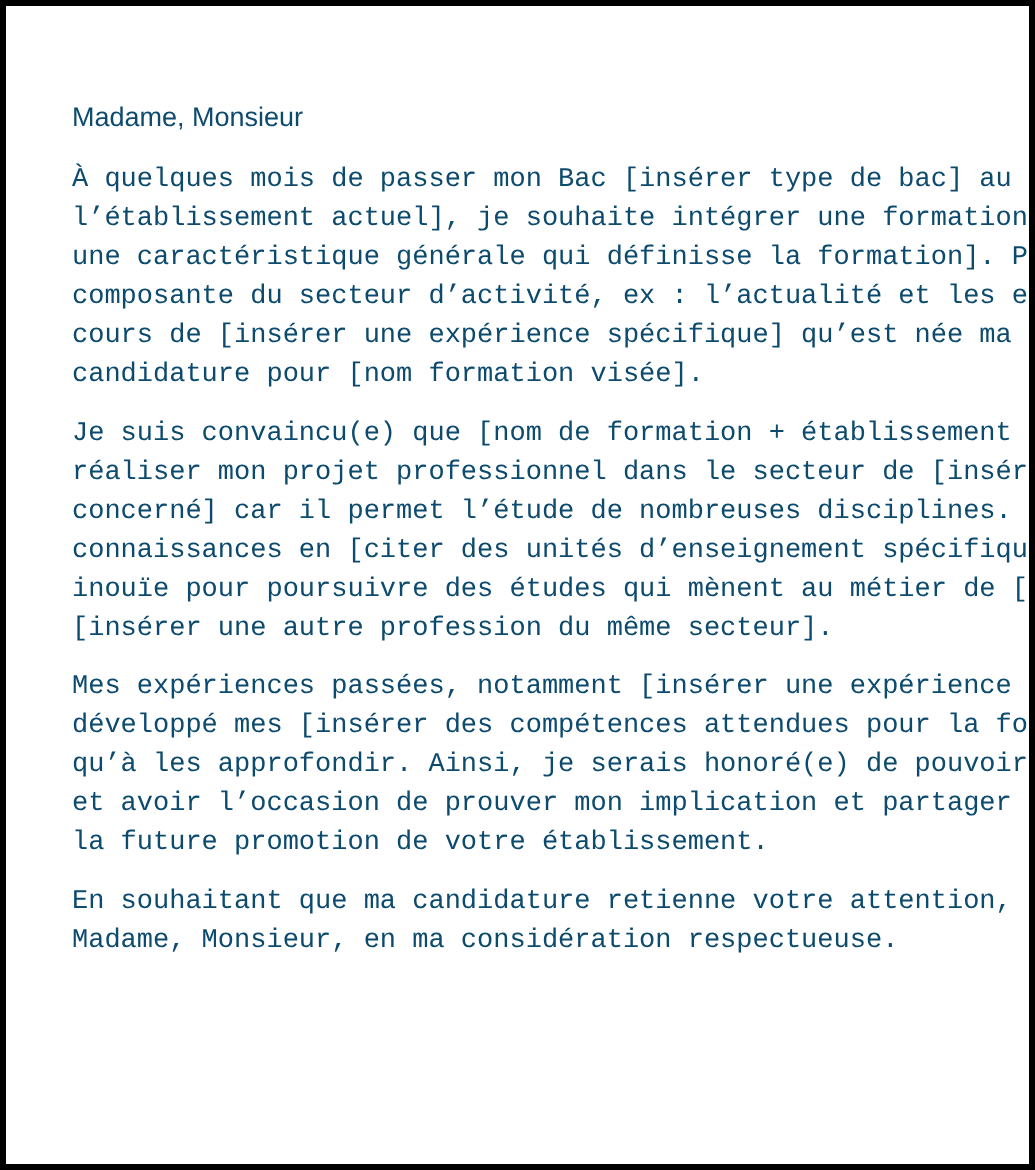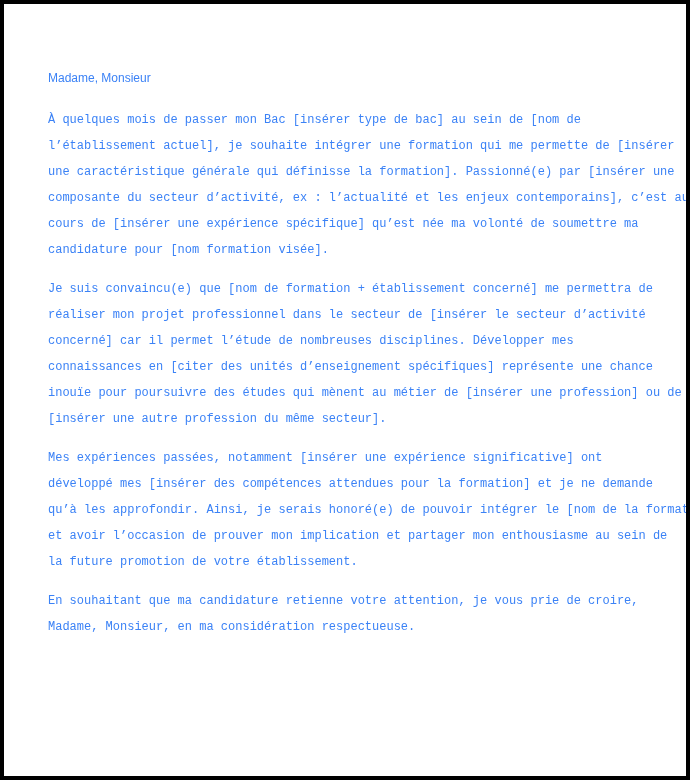--- a/index.html
+++ b/index.html
@@ -10,23 +10,23 @@
   }
   .page {
     box-sizing: border-box;
     width: 690px;
     height: 780px;
     background: #ffffff;
     border: 4px solid #000000;
     padding: 61px 10px 0 44px;
     overflow: hidden;
     font-family: "Liberation Sans", "DejaVu Sans", sans-serif;
-    font-size: 12px;
+    font-size: 18px;
     line-height: 26px;
-    color: #3b82f6;
+    color: #0c4a6e;
     -webkit-font-smoothing: antialiased;
   }
   .salutation {
     margin: 0 0 16px 0;
     white-space: pre;
   }
   .para {
     margin: 0 0 13px 0;
     white-space: pre;
     font-family: Liberation Mono, monospace;

